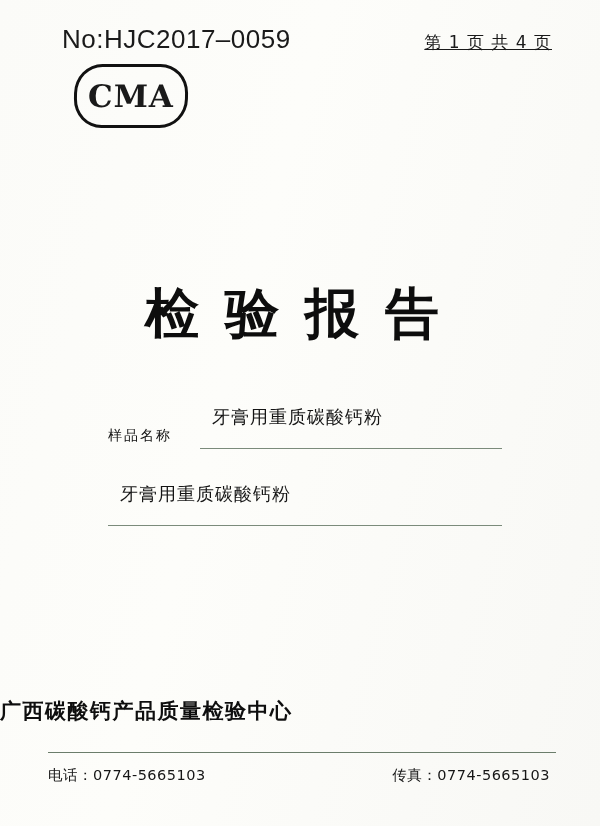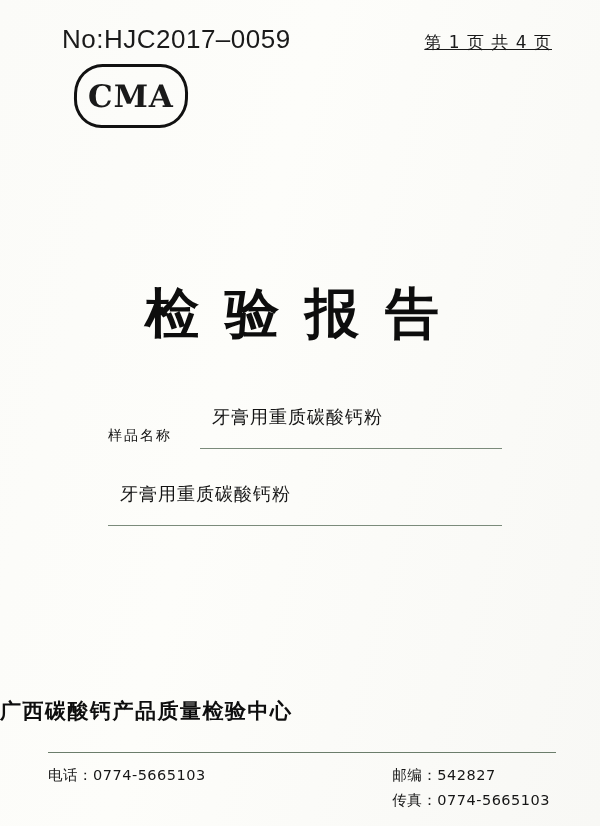--- a/index.html
+++ b/index.html
@@ -224,22 +224,19 @@
 
   <div class="footer">
     <div class="footer-grid">
       <div class="footer-col left">
         <div class="footer-line">
           <span>电话：</span><span>0774-5665103</span>
         </div>
       </div>
       <div class="footer-col right">
         <div class="footer-line">
-          <span>邮编：</span><span>542827</span>
-        </div>
-        <div class="footer-line">
           <span>传真：</span><span>0774-5665103</span>
         </div>
       </div>
     </div>
   </div>
 
 </div>
 
 </body></html>

